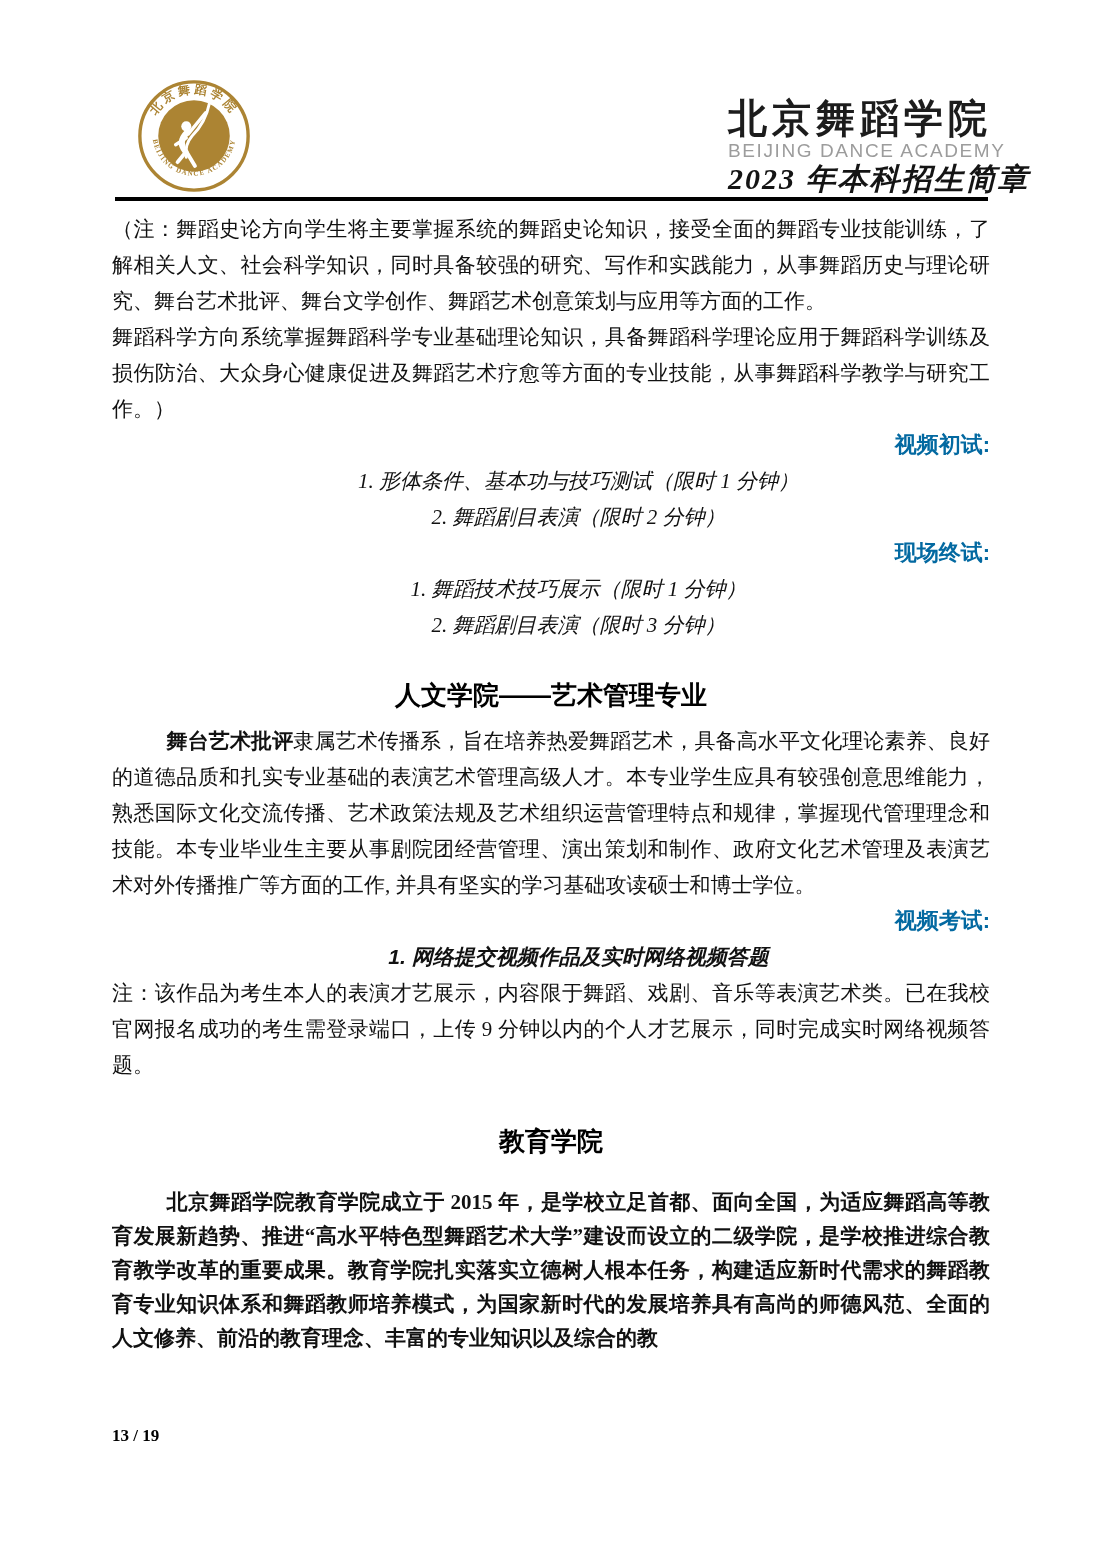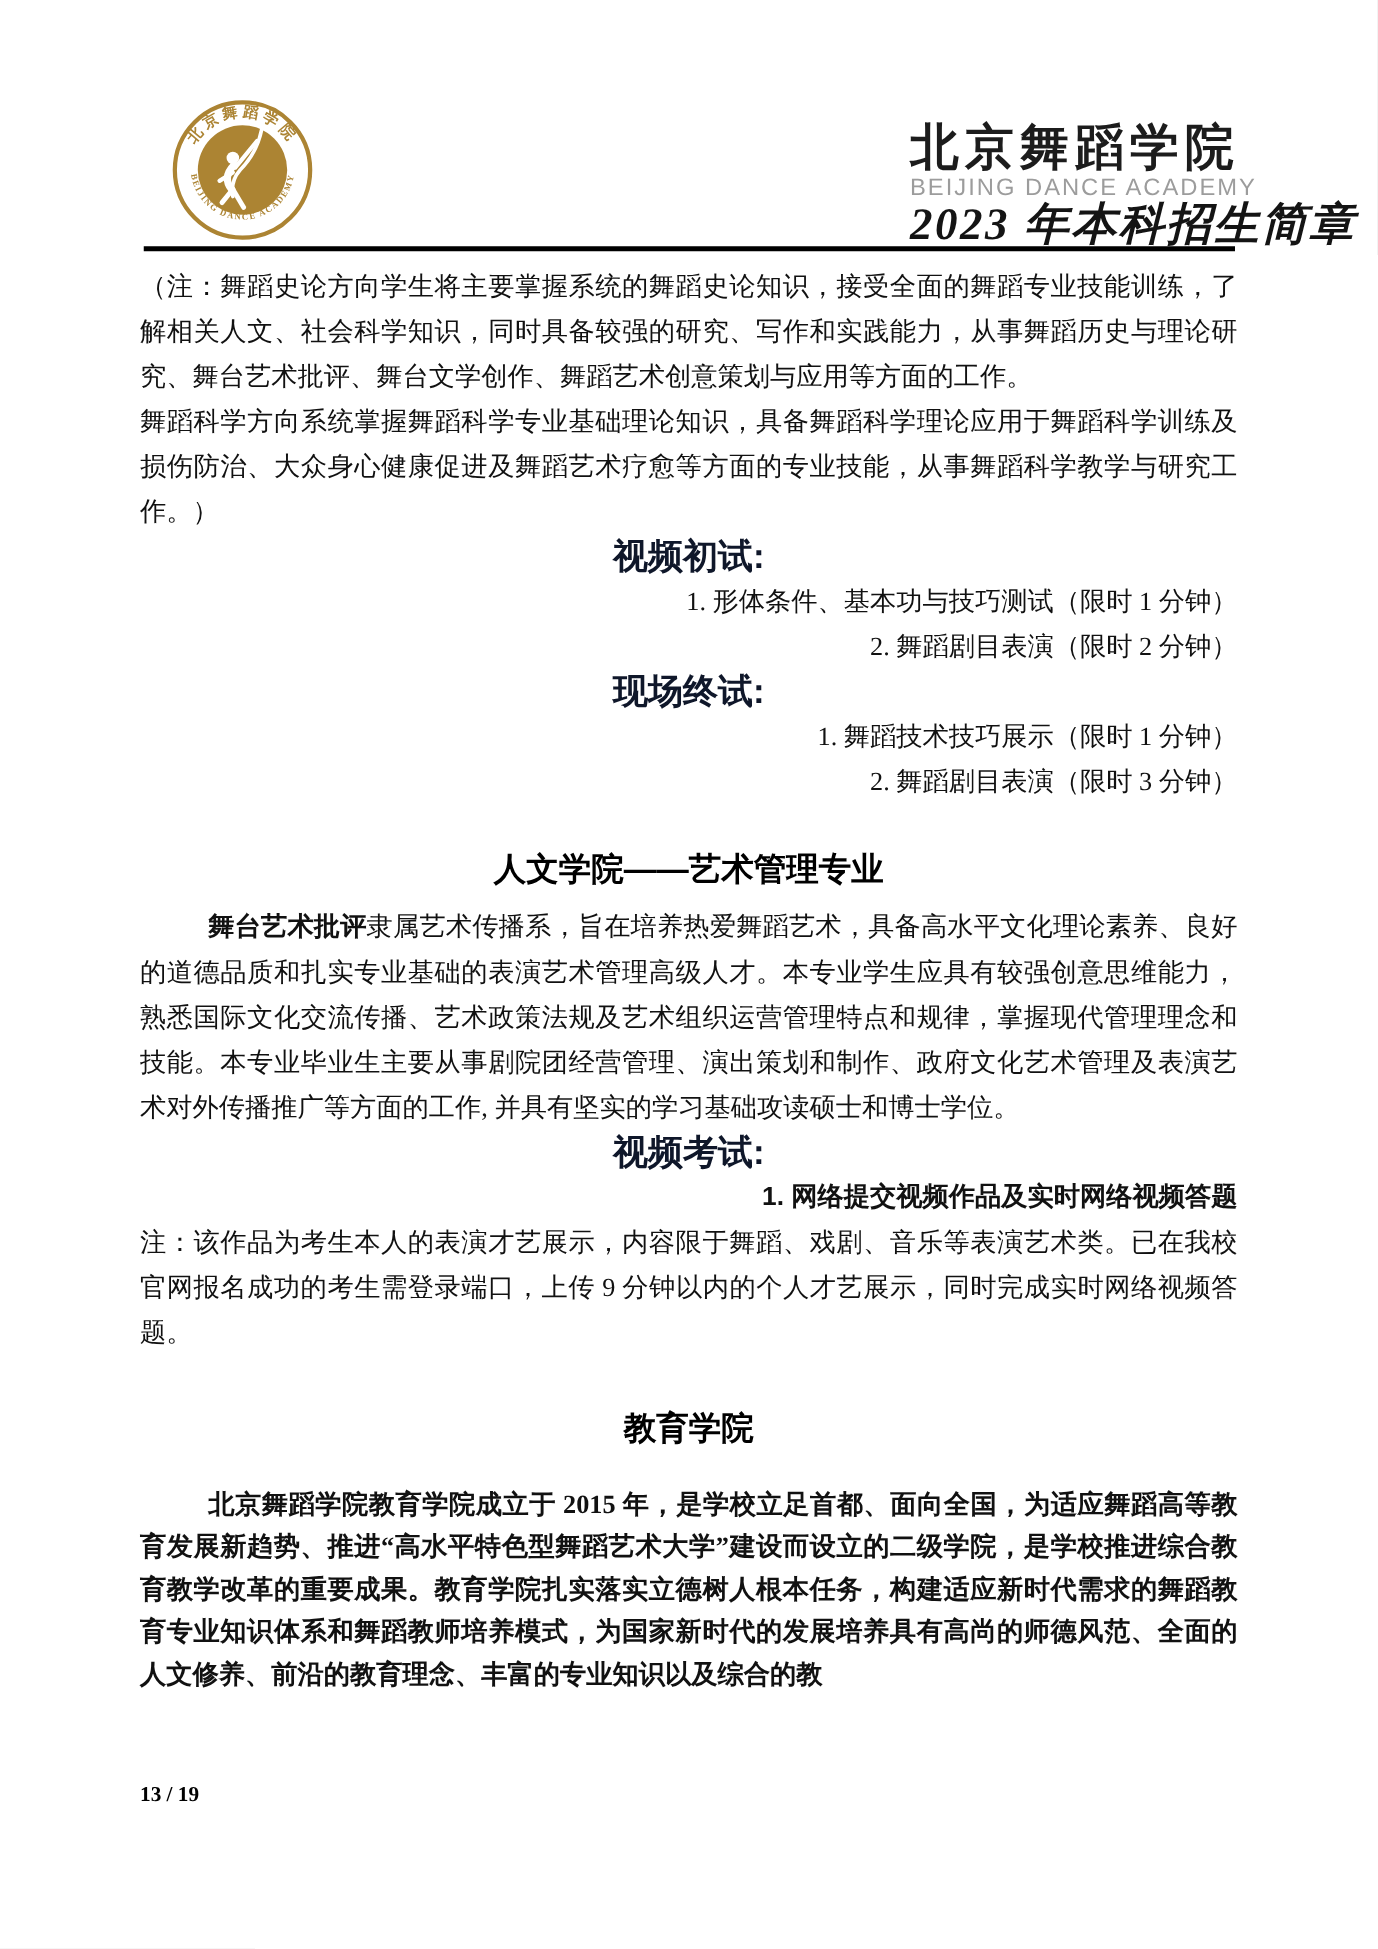--- a/index.html
+++ b/index.html
@@ -17,37 +17,37 @@
     font-size:39px; font-weight:900; letter-spacing:5px; color:#1c1c1c;
     font-family:"Liberation Serif","DejaVu Serif",serif; line-height:42px;
     transform:scaleY(1.02);
   }
   .brand-en {
     font-size:19px; color:#9c9c9c; letter-spacing:1.6px; line-height:21px;
     font-family:"Liberation Sans","DejaVu Sans",sans-serif; margin-top:0px;
     white-space:nowrap;
   }
   .brand-sub {
-    font-size:36px; font-weight:900; letter-spacing:2px; color:#141414;
+    font-size:30px; font-weight:900; letter-spacing:2px; color:#141414;
     line-height:32px; margin-top:2px; font-style:italic;
     font-family:"Liberation Serif","DejaVu Serif",serif; white-space:nowrap;
   }
   .rule { position:absolute; left:115px; right:114px; top:197px; height:4px; background:#000; }
   
   .content {
     position:absolute; left:112px; top:211px; width:878px;
     font-size:21px; line-height:36px; text-align:justify;
   }
   .para { text-align:justify; }
   .indent { text-indent:2.6em; }
   .red-heading {
-    color:#0f172a; font-weight:bold; font-size:28px; line-height:36px;
-    font-family:"Liberation Sans","DejaVu Sans",sans-serif; text-align:center;
+    color:#0369a1; font-weight:bold; font-size:22px; line-height:36px;
+    font-family:"Liberation Sans","DejaVu Sans",sans-serif; text-align:right;
   }
-  .exam-item { padding-left:55px; line-height:36px; text-align:right; }
+  .exam-item { padding-left:55px; line-height:36px; text-align:center;font-style:italic; }
   .exam-item.bold-item {
     font-weight:bold; font-family:"Liberation Sans","DejaVu Sans",sans-serif;
   }
   .section-heading {
     text-align:center; font-weight:bold; font-size:26px; color:#000;
     font-family:"Liberation Sans","DejaVu Sans",sans-serif; line-height:40px;
   }
   .h-humanities { margin-top:32px; margin-bottom:8px; }
   .h-education  { margin-top:38px; margin-bottom:24px; }
   .lead-bold { font-weight:bold; font-family:"Liberation Sans","DejaVu Sans",sans-serif; }

